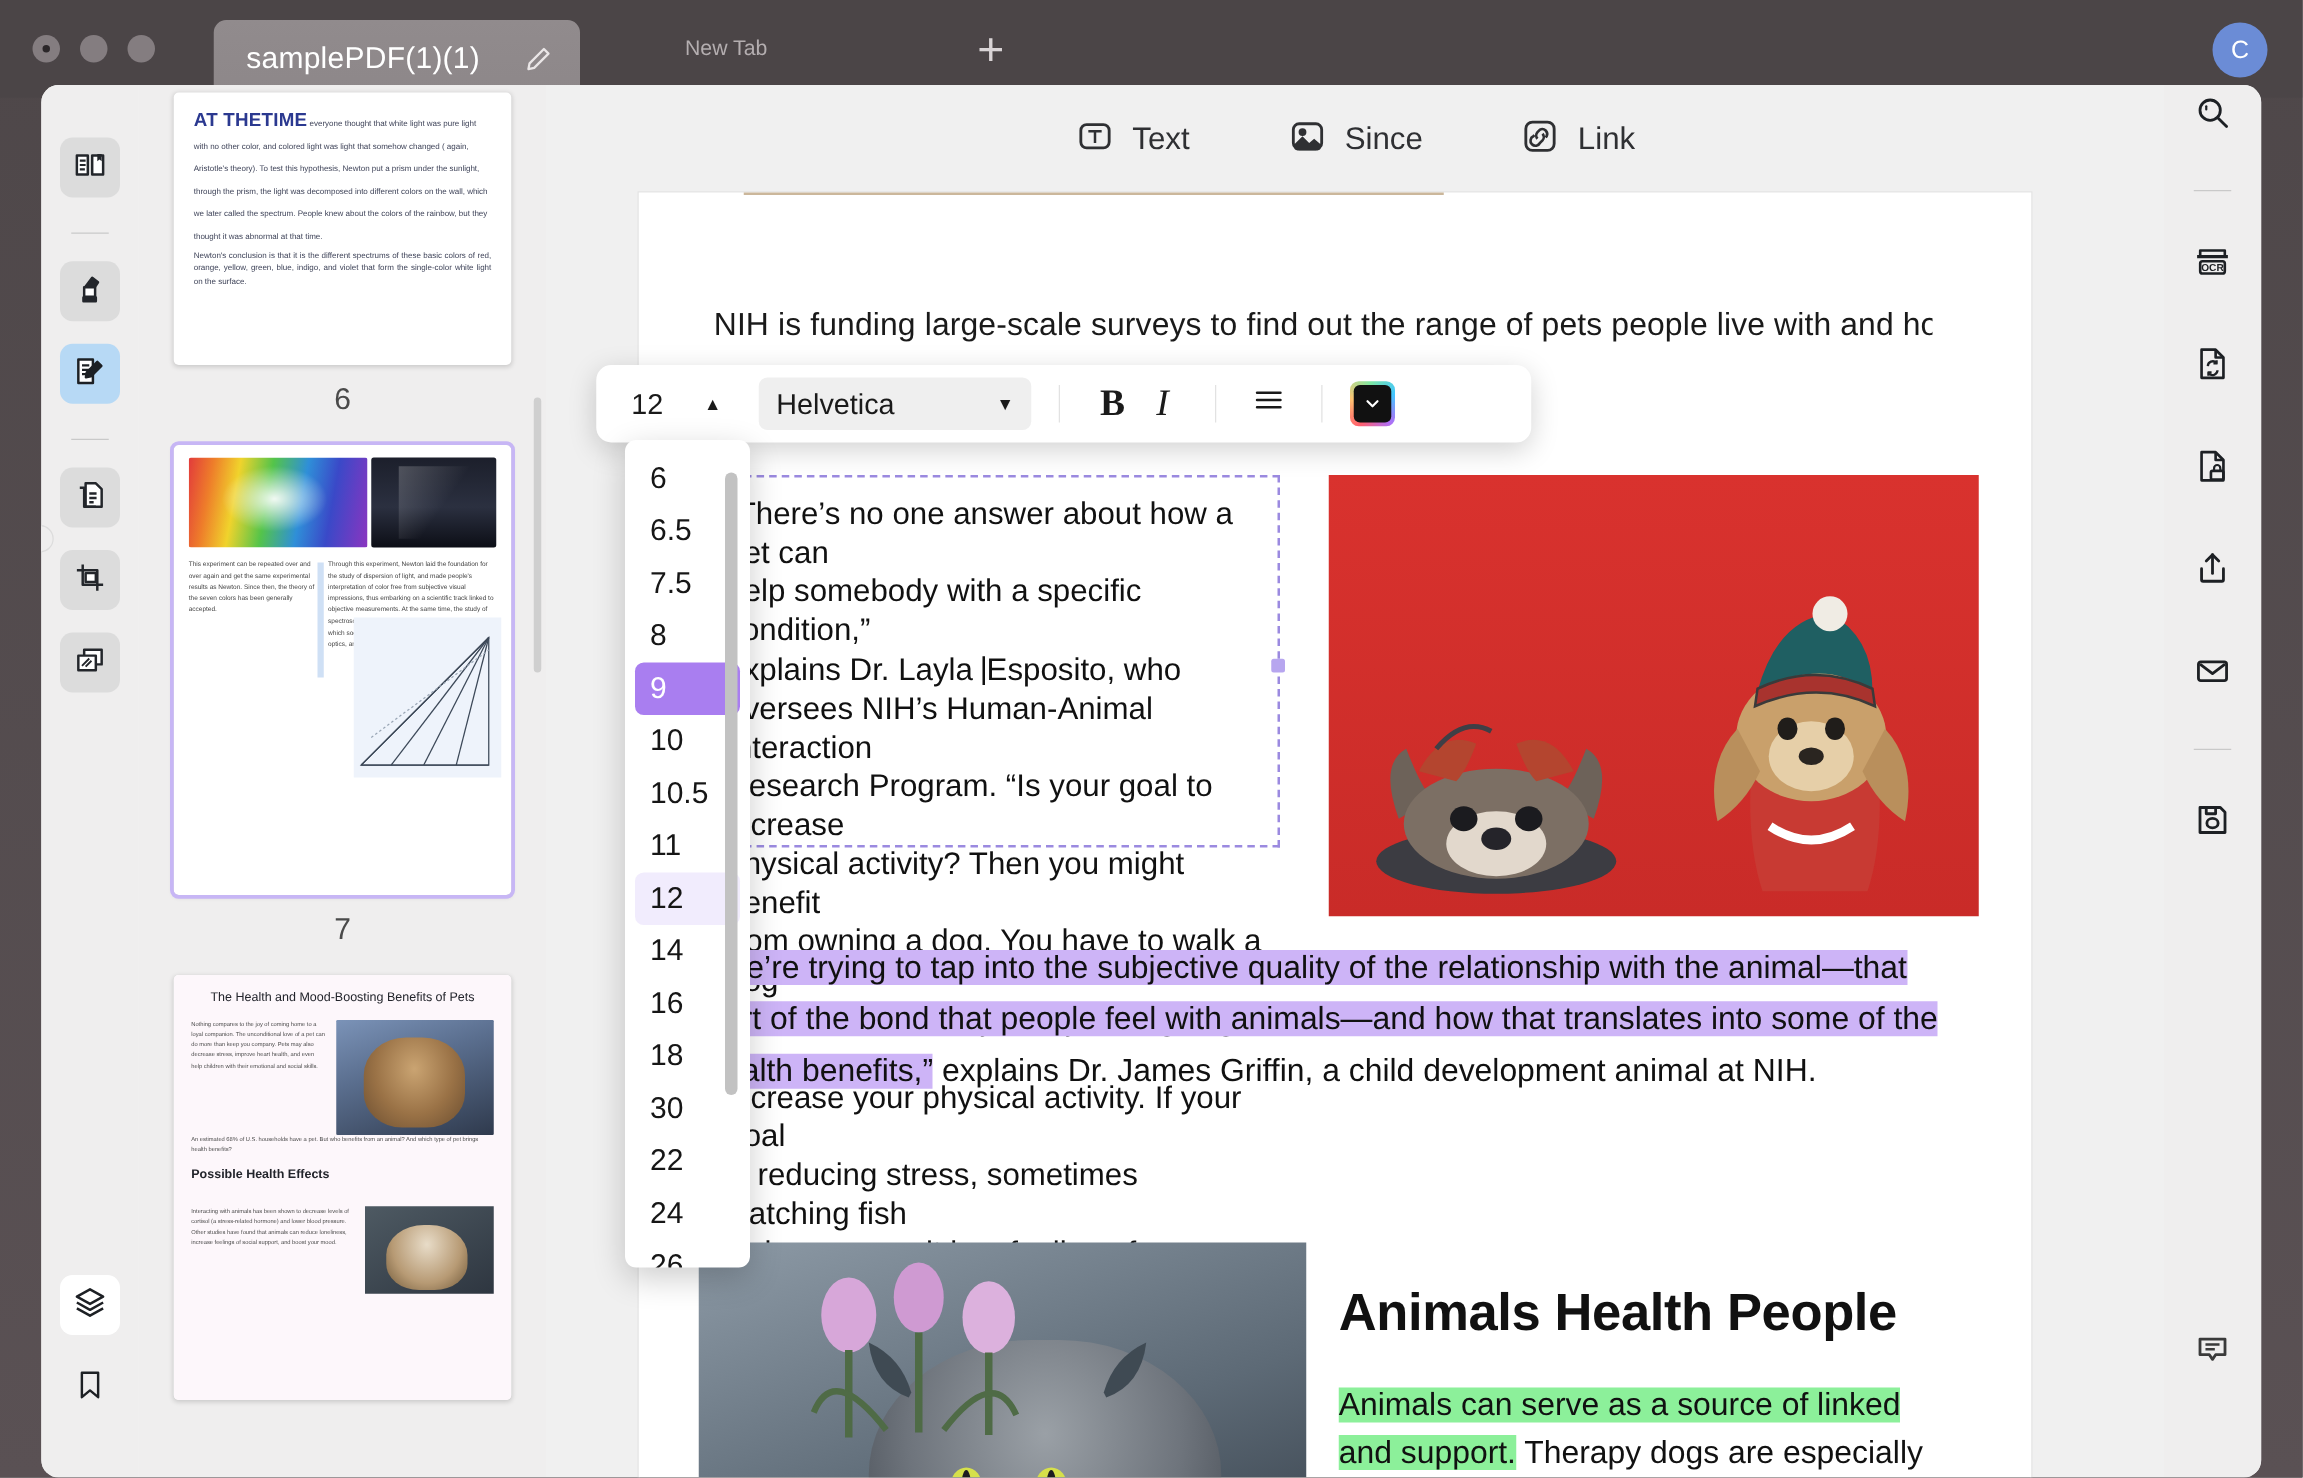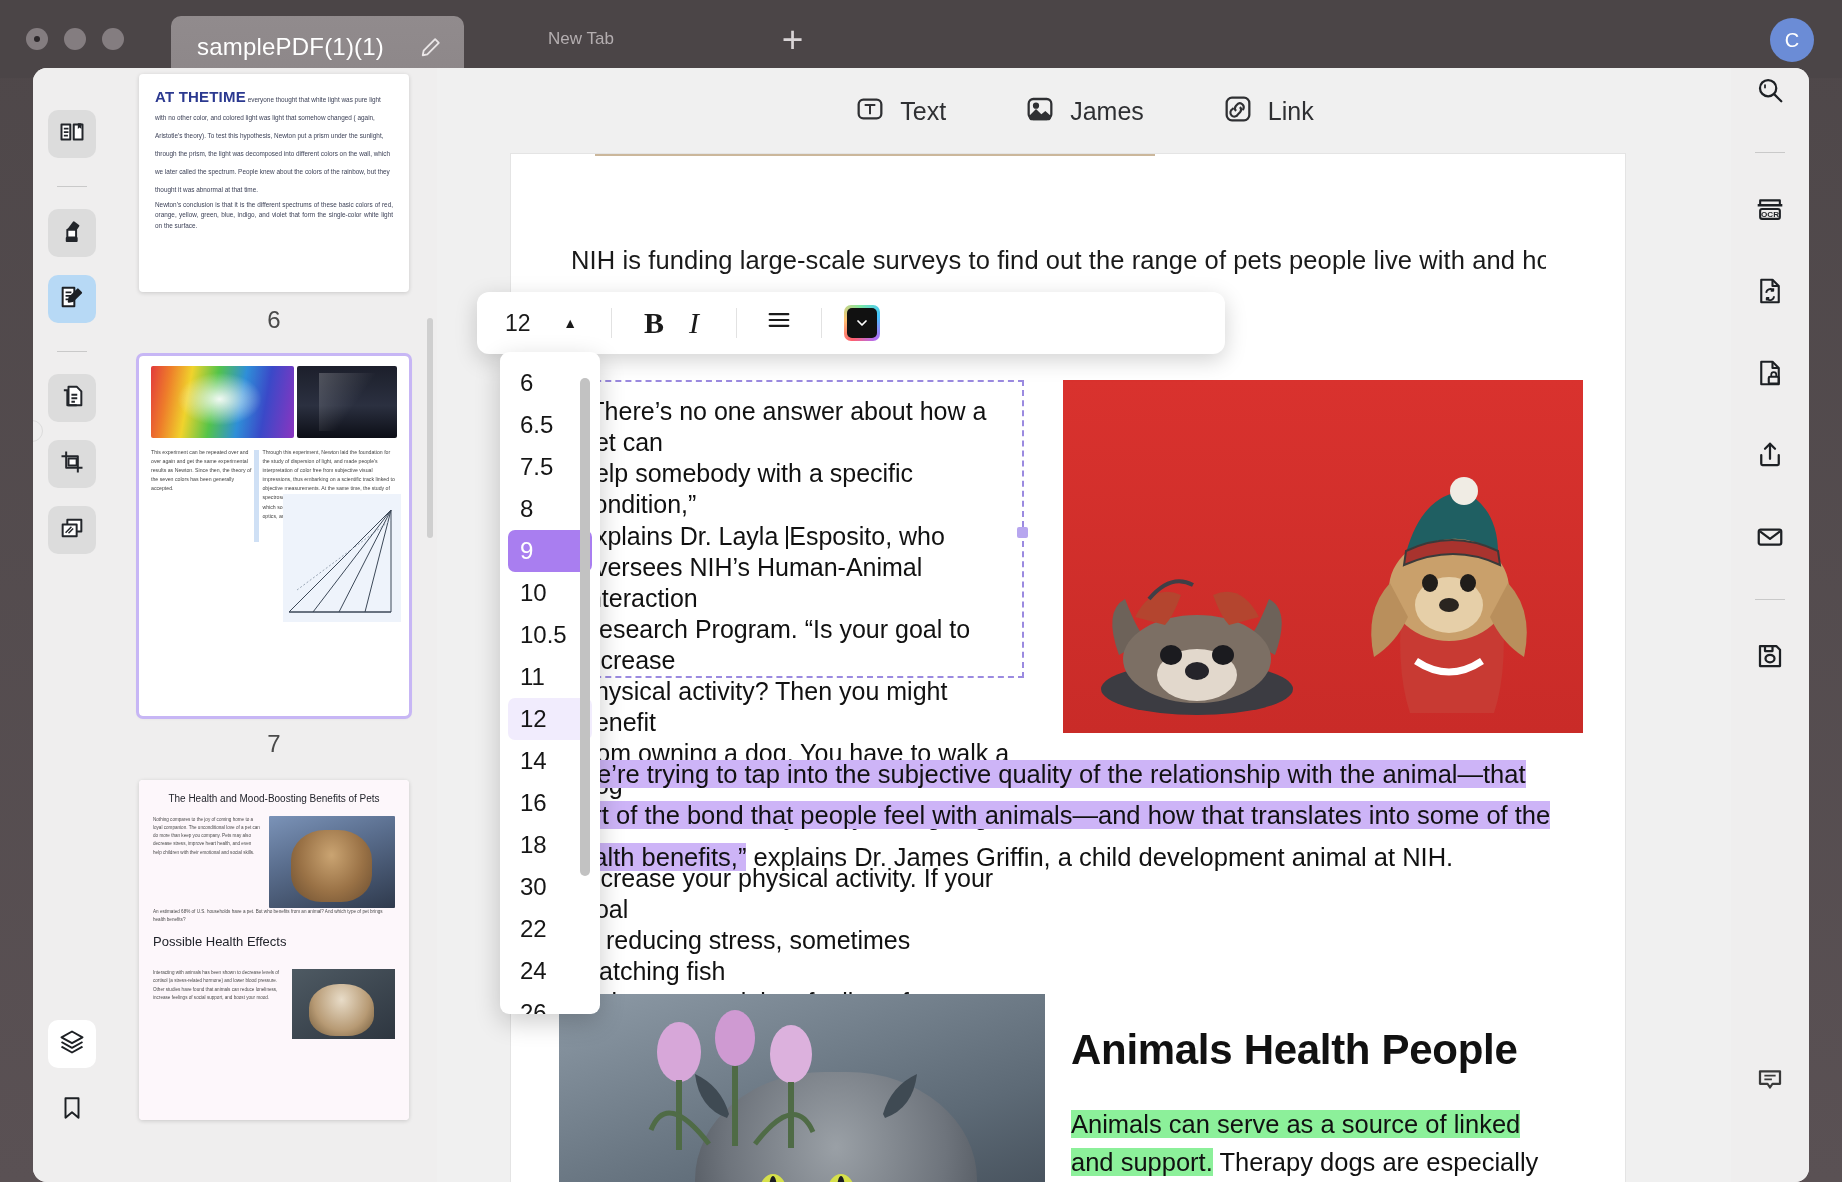--- a/index.html
+++ b/index.html
@@ -151,21 +151,21 @@
   .t8-catimg {
     width: 54%; height: 92px; border-radius:1px;
     background: linear-gradient(160deg,#7b93b8 0%,#5a6e8e 40%,#2f3a4d 100%);
     position: relative; overflow:hidden;
   }
   .t8-catimg::before{
     content:""; position:absolute; left:18%; top:16%; width:64%; height:78%;
     border-radius: 42% 42% 38% 38%;
     background: radial-gradient(ellipse at 50% 35%, #caa472 0%, #9a7246 55%, #6a4d30 100%);
   }
-  .t8-sub { font-size: 13px; font-weight: normal; color:#22242b; margin: 10px 0 20px; }
+  .t8-sub { font-size: 10px; font-weight: bold; color:#22242b; margin: 10px 0 20px; }
   .t8-row2 { display:flex; gap:8px; }
   .t8-p { width: 56%; font-size:4.6px; color:#4a4a4a; line-height:1.8; }
   .t8-dogimg {
     width: 44%; height: 70px;
     background: linear-gradient(150deg,#4e5a63 0%,#2e3640 100%);
     position:relative; overflow:hidden;
   }
   .t8-dogimg::before{
     content:""; position:absolute; left:16%; top:22%; width:64%; height:74%;
     border-radius: 46% 46% 40% 40%;
@@ -513,21 +513,21 @@
           <span class="dt-label">Text</span>
         </div>
         <div class="dt-item">
           <span>
             <svg viewBox="0 0 24 24" width="32" height="32" fill="none" stroke="#2f3033" stroke-width="1.7" stroke-linejoin="round">
               <rect x="3.5" y="4.5" width="17" height="15" rx="3.5"></rect>
               <circle cx="9" cy="9.5" r="1.5" fill="#2f3033"></circle>
               <path d="M4 17l5-5 4 4 3-2.5 4 3.5v1.5a2 2 0 01-2 2H6a2 2 0 01-2-2z" fill="#2f3033" stroke="none"></path>
             </svg>
           </span>
-          <span class="dt-label">James</span>
+          <span class="dt-label">Since</span>
         </div>
         <div class="dt-item">
           <span>
             <svg viewBox="0 0 24 24" width="32" height="32" fill="none" stroke="#2f3033" stroke-width="1.7" stroke-linejoin="round">
               <rect x="3.5" y="3.5" width="17" height="17" rx="4"></rect>
               <path d="M10.5 13.5a3 3 0 010-4l1.5-1.5a3 3 0 014 4l-.7.7" stroke-width="1.6"></path>
               <path d="M13.5 10.5a3 3 0 010 4L12 16a3 3 0 11-4-4l.7-.7" stroke-width="1.6"></path>
             </svg>
           </span>
           <span class="dt-label">Link</span>
@@ -703,20 +703,24 @@
           </svg>
         </span>
       </div>
     </div>
   </div>
 
   <div class="fmtbar">
     <div class="size-box">
       <span>12</span>
       <span style="font-size:14px">▲</span>
+    </div>
+    <div class="font-box">
+      <span>Helvetica</span>
+      <span style="font-size:14px">▼</span>
     </div>
     <div class="bar-div"></div>
     <div class="fbtn bold">B</div>
     <div class="fbtn ital">I</div>
     <div class="bar-div"></div>
     <div class="fbtn">
       <span class="align-ic">
         <svg viewBox="0 0 24 24" width="28" height="28" fill="none" stroke="#1a1a1a" stroke-width="1.8" stroke-linecap="round">
           <path d="M4 7h16M4 12h16M4 17h16"></path>
         </svg>

